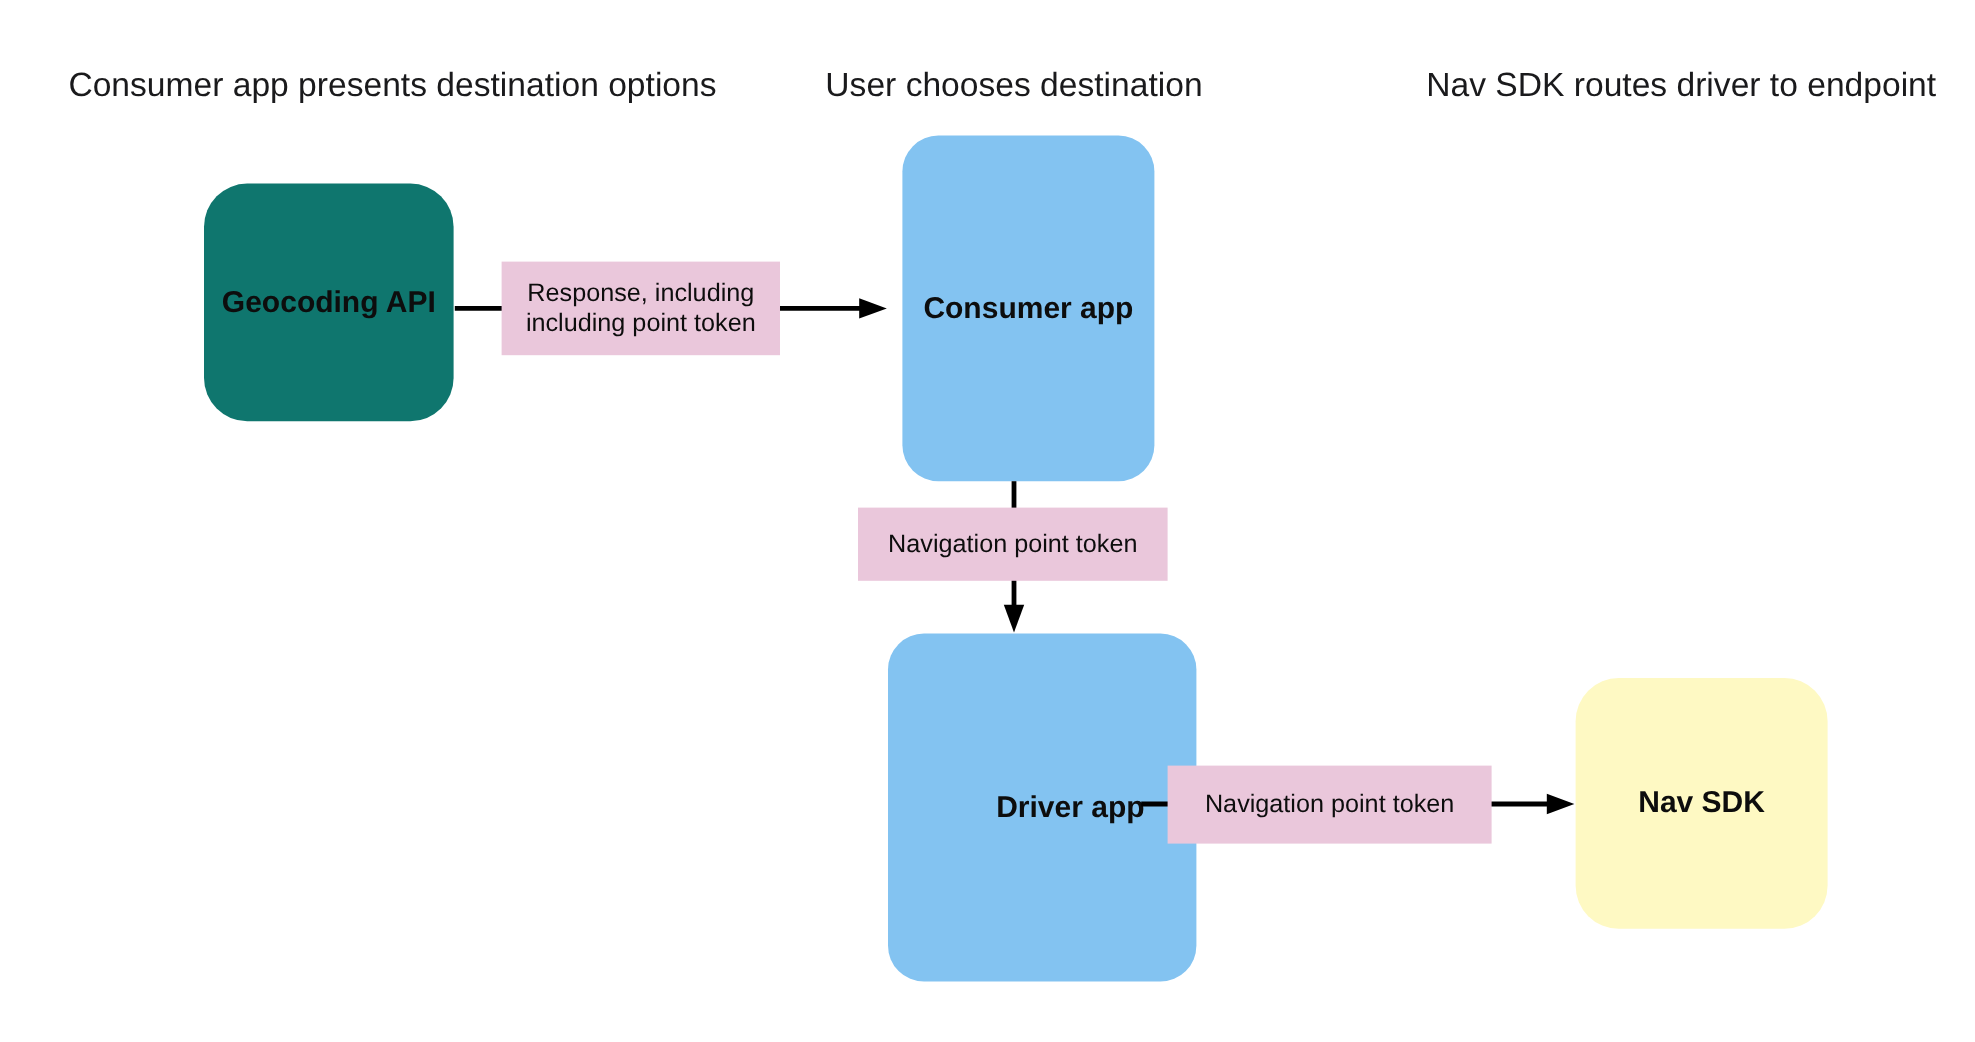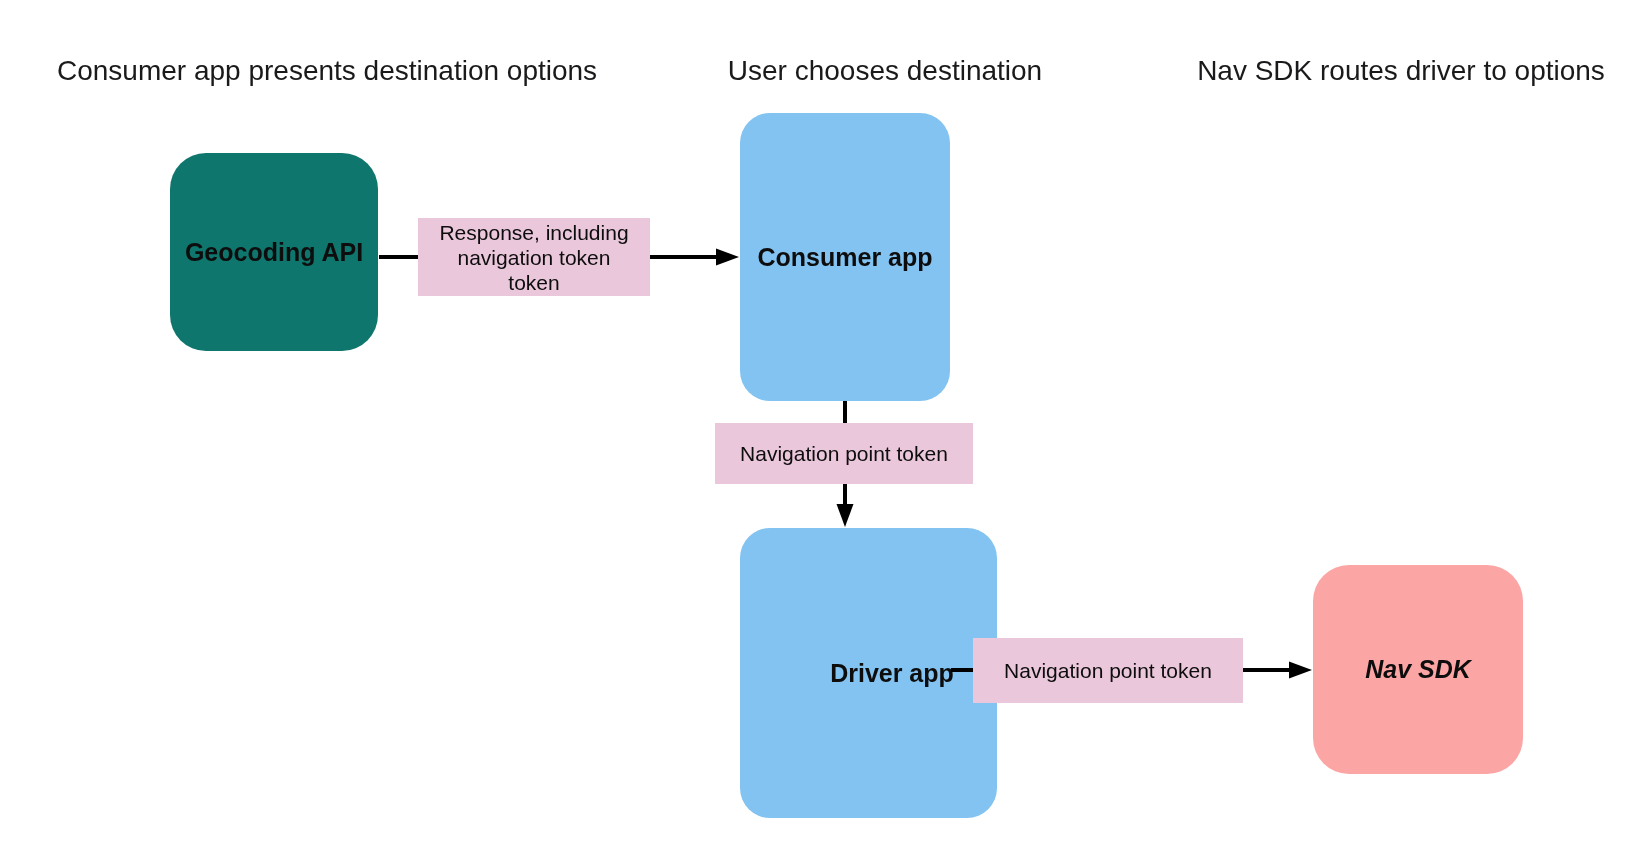--- a/index.html
+++ b/index.html
@@ -79,36 +79,36 @@
   #edge-label-response { left: 418px; top: 218px; width: 232px; height: 78px; }
   #edge-label-token-1  { left: 715px; top: 423px; width: 258px; height: 61px; }
   #edge-label-token-2  { left: 973px; top: 638px; width: 270px; height: 65px; }
 </style>
 </head>
 <body>
 
 <div class="canvas">
 
   <div class="col-header" style="left: 57px;">Consumer app presents destination options</div>
-  <div class="col-header centered" style="left: 845px; margin-left: 40px;">User chooses destination</div>
-  <div class="col-header centered" style="left: 1401px;">Nav SDK routes driver to options</div>
+  <div class="col-header centered" style="left: 845px;">User chooses destination</div>
+  <div class="col-header centered" style="left: 1401px;">Nav SDK routes driver to endpoint</div>
 
   <div class="node square" id="node-geocoding" style="background-color: #0f766e;">
     <span>Geocoding API</span>
   </div>
 
-  <div class="node tall" id="node-consumer" style="background-color: rgb(131, 195, 241);">
+  <div class="node tall" id="node-consumer" style="background-color: rgb(131, 195, 241); margin-left: 12px;">
     <span>Consumer app</span>
   </div>
 
   <div class="node tall" id="node-driver" style="background-color: rgb(131, 195, 241); padding-left: 47px;">
     <span>Driver app</span>
   </div>
 
-  <div class="node square" id="node-navsdk" style="background-color: #fca5a5; font-style: italic;">
+  <div class="node square" id="node-navsdk" style="background-color: #fef9c3;">
     <span>Nav SDK</span>
   </div>
 
   <svg class="arrows" viewBox="0 0 1646 868" xmlns="http://www.w3.org/2000/svg">
 
     <g>
       <line class="arrow-line" x1="379" y1="257" x2="717" y2="257"></line>
       <polygon class="arrow-head" points="739,257 716,248.5 716,265.5"></polygon>
     </g>
 
@@ -116,19 +116,19 @@
       <line class="arrow-line" x1="845" y1="401" x2="845" y2="506"></line>
       <polygon class="arrow-head" points="845,527 836.5,504 853.5,504"></polygon>
     </g>
 
     <g>
       <line class="arrow-line" x1="951" y1="670" x2="1290" y2="670"></line>
       <polygon class="arrow-head" points="1312,670 1289,661.5 1289,678.5"></polygon>
     </g>
   </svg>
 
-  <div class="edge-label" id="edge-label-response" style="background-color: rgb(234, 199, 219);">Response, including navigation token token</div>
+  <div class="edge-label" id="edge-label-response" style="background-color: rgb(234, 199, 219);">Response, including including point token</div>
 
   <div class="edge-label" id="edge-label-token-1" style="background-color: rgb(234, 199, 219);">Navigation point token</div>
 
   <div class="edge-label" id="edge-label-token-2" style="background-color: rgb(234, 199, 219);">Navigation point token</div>
 
 </div>
 
 </body></html>

